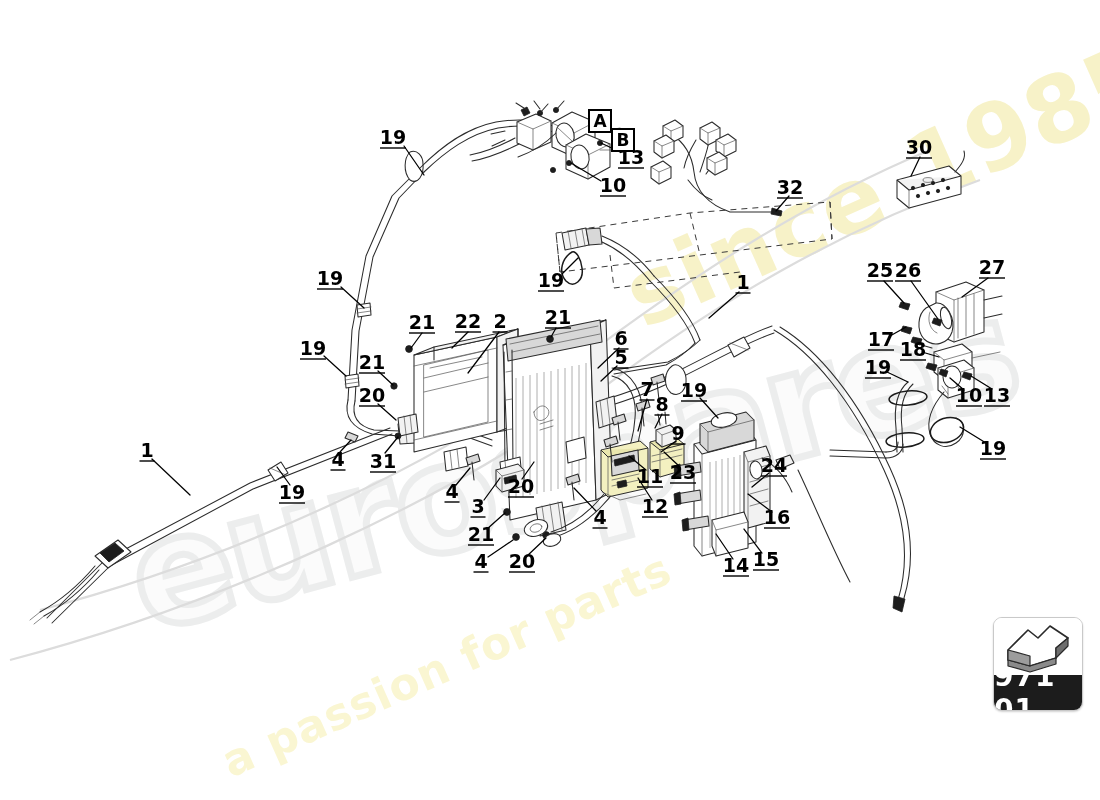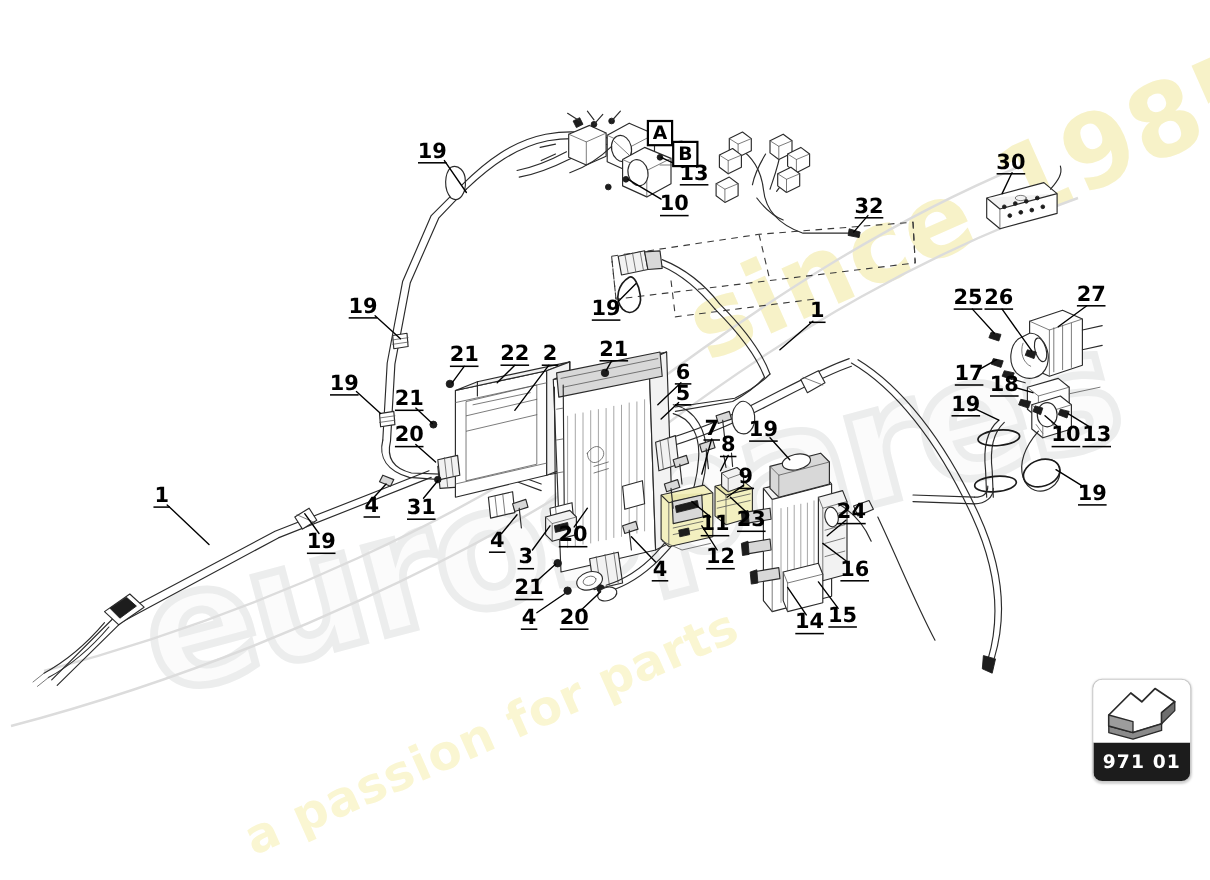--- a/index.html
+++ b/index.html
@@ -75,21 +75,21 @@
     position:absolute;z-index:9;
     left:993px;top:617px;width:88px;height:92px;
     border-radius:9px;overflow:hidden;
     background:#fff;border:1px solid #c9c9c9;
     box-shadow:0 1px 2px rgba(0,0,0,.18);
   }
   #badge .pic{height:57px;background:#fff;position:relative;}
   #badge .num{
     height:35px;background:#1c1c1c;color:#fff;
     font-family:"DejaVu Sans",sans-serif;font-weight:700;
-    font-size:17px;display:flex;align-items:center;justify-content:center;
+    font-size:28px;display:flex;align-items:center;justify-content:center;
     letter-spacing:1px;
   }
 </style>
 </head>
 <body>
 
 <div id="stage">
 
   <svg class="layer" id="wm" viewBox="0 0 1100 800">
     <g transform="rotate(-15 550 400)">

